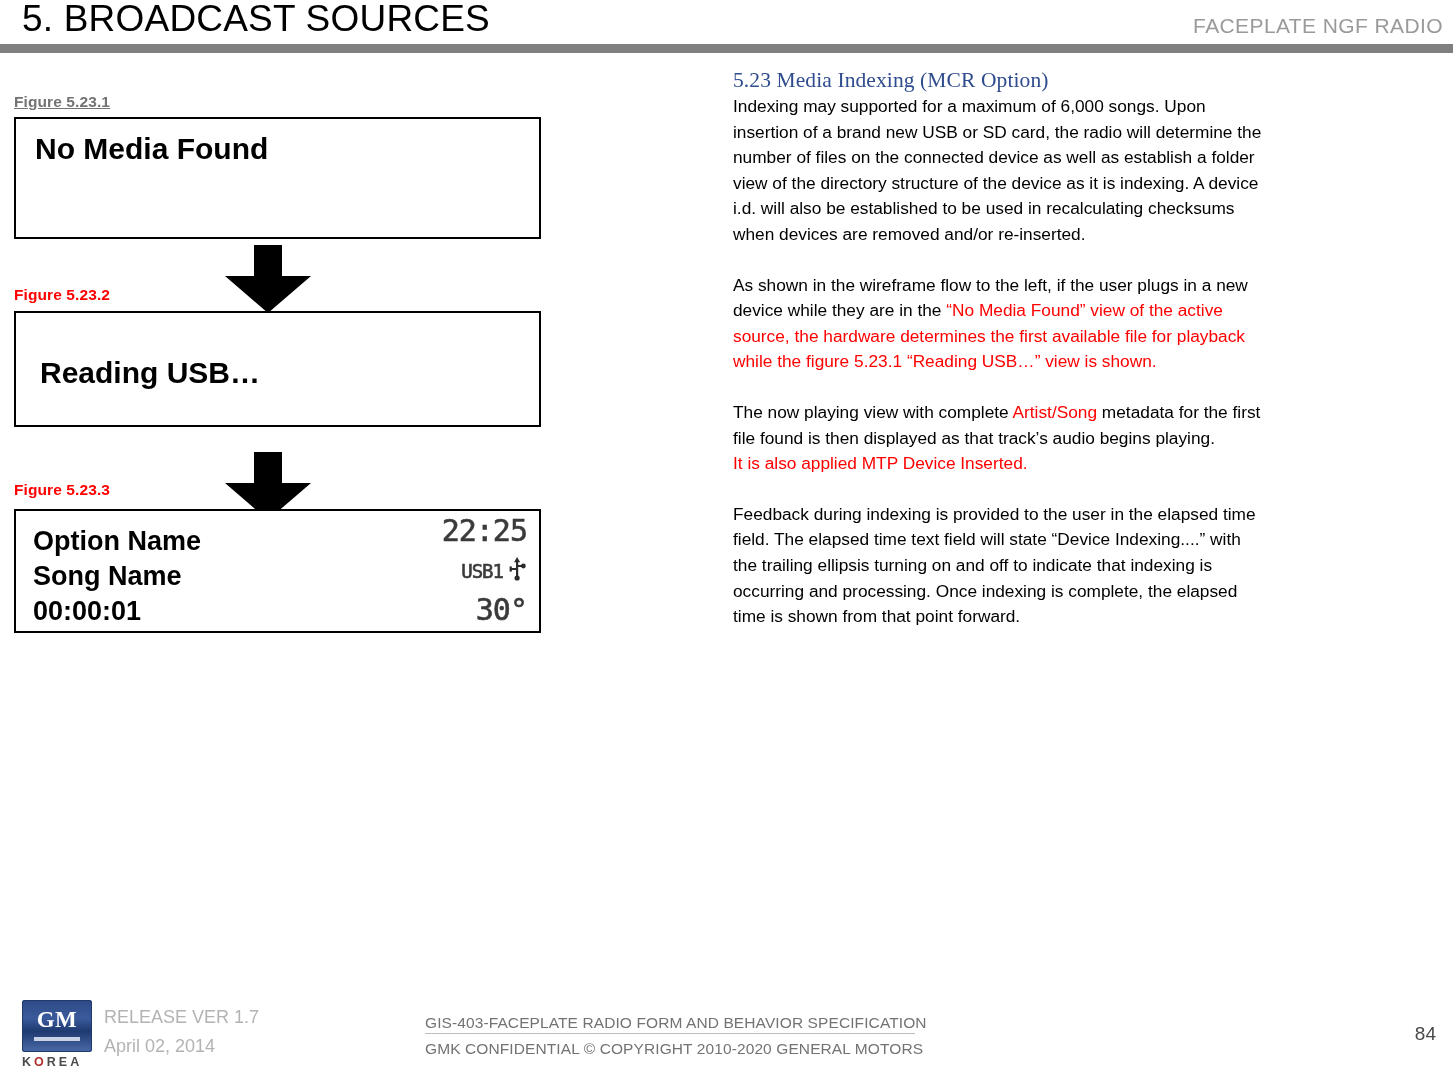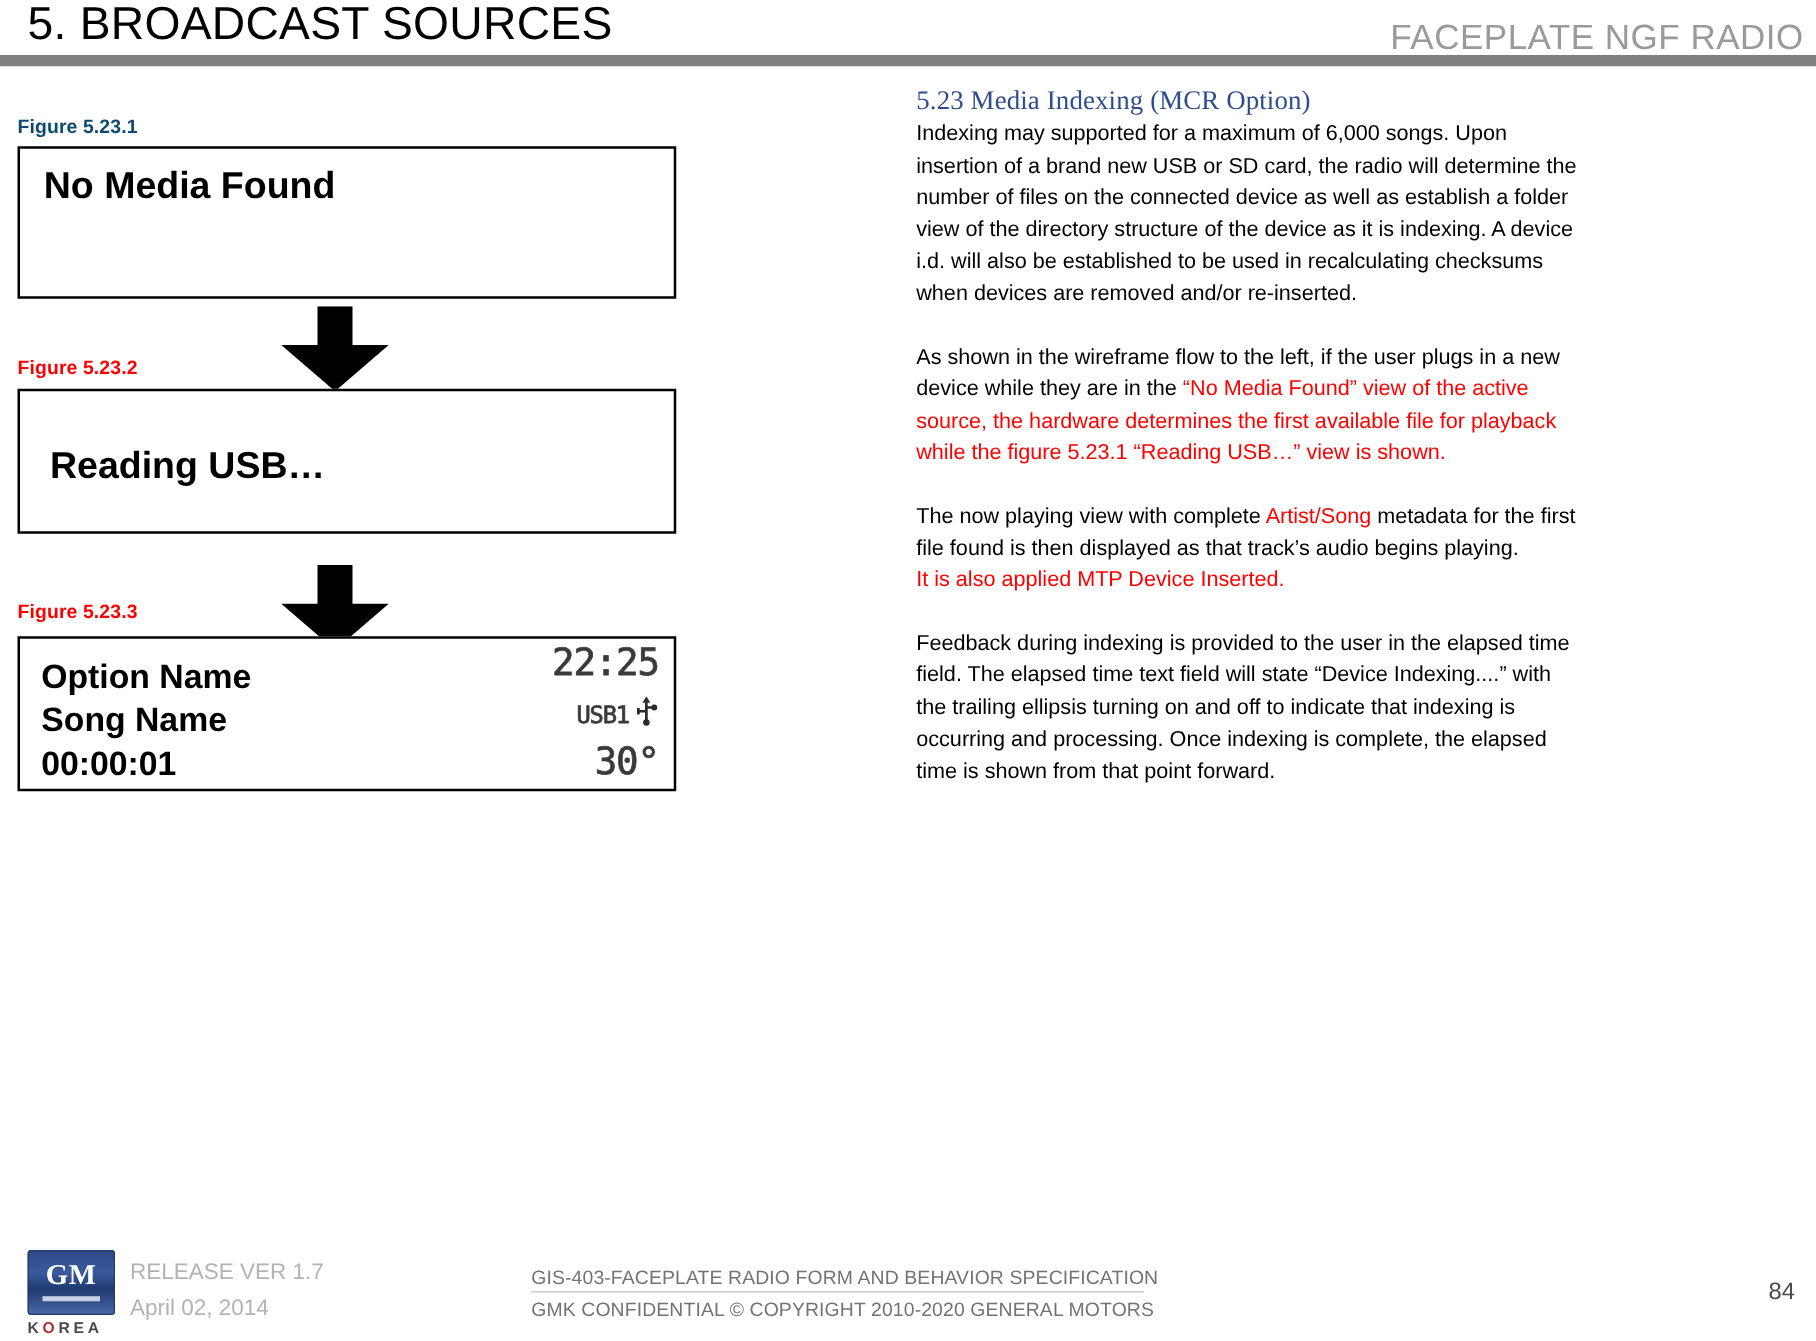--- a/index.html
+++ b/index.html
@@ -23,21 +23,21 @@
     font-size: 37px;
     font-weight: 400;
     letter-spacing: 0.2px;
     color: #000000;
     white-space: nowrap;
   }
   #header-subtitle {
     position: absolute;
     right: 10px;
     top: 14px;
-    font-size: 28px;
+    font-size: 21px;
     color: #9a9a9a;
     letter-spacing: 0.4px;
     white-space: nowrap;
   }
   #header-rule {
     position: absolute;
     left: 0;
     top: 44px;
     width: 1453px;
     height: 9px;
@@ -45,21 +45,21 @@
   }
 
   
   .fig-label {
     position: absolute;
     font-size: 15.5px;
     font-weight: bold;
     letter-spacing: 0.1px;
     white-space: nowrap;
   }
-  .fig-label.black { color: #0c4a6e; }
+  .fig-label.black { color: #737373; text-decoration: underline; }
   .fig-label.red   { color: #ff0000; }
 
   .screen-box {
     position: absolute;
     box-sizing: border-box;
     border: 2.5px solid #000000;
     background: #ffffff;
   }
   .screen-text {
     position: absolute;

